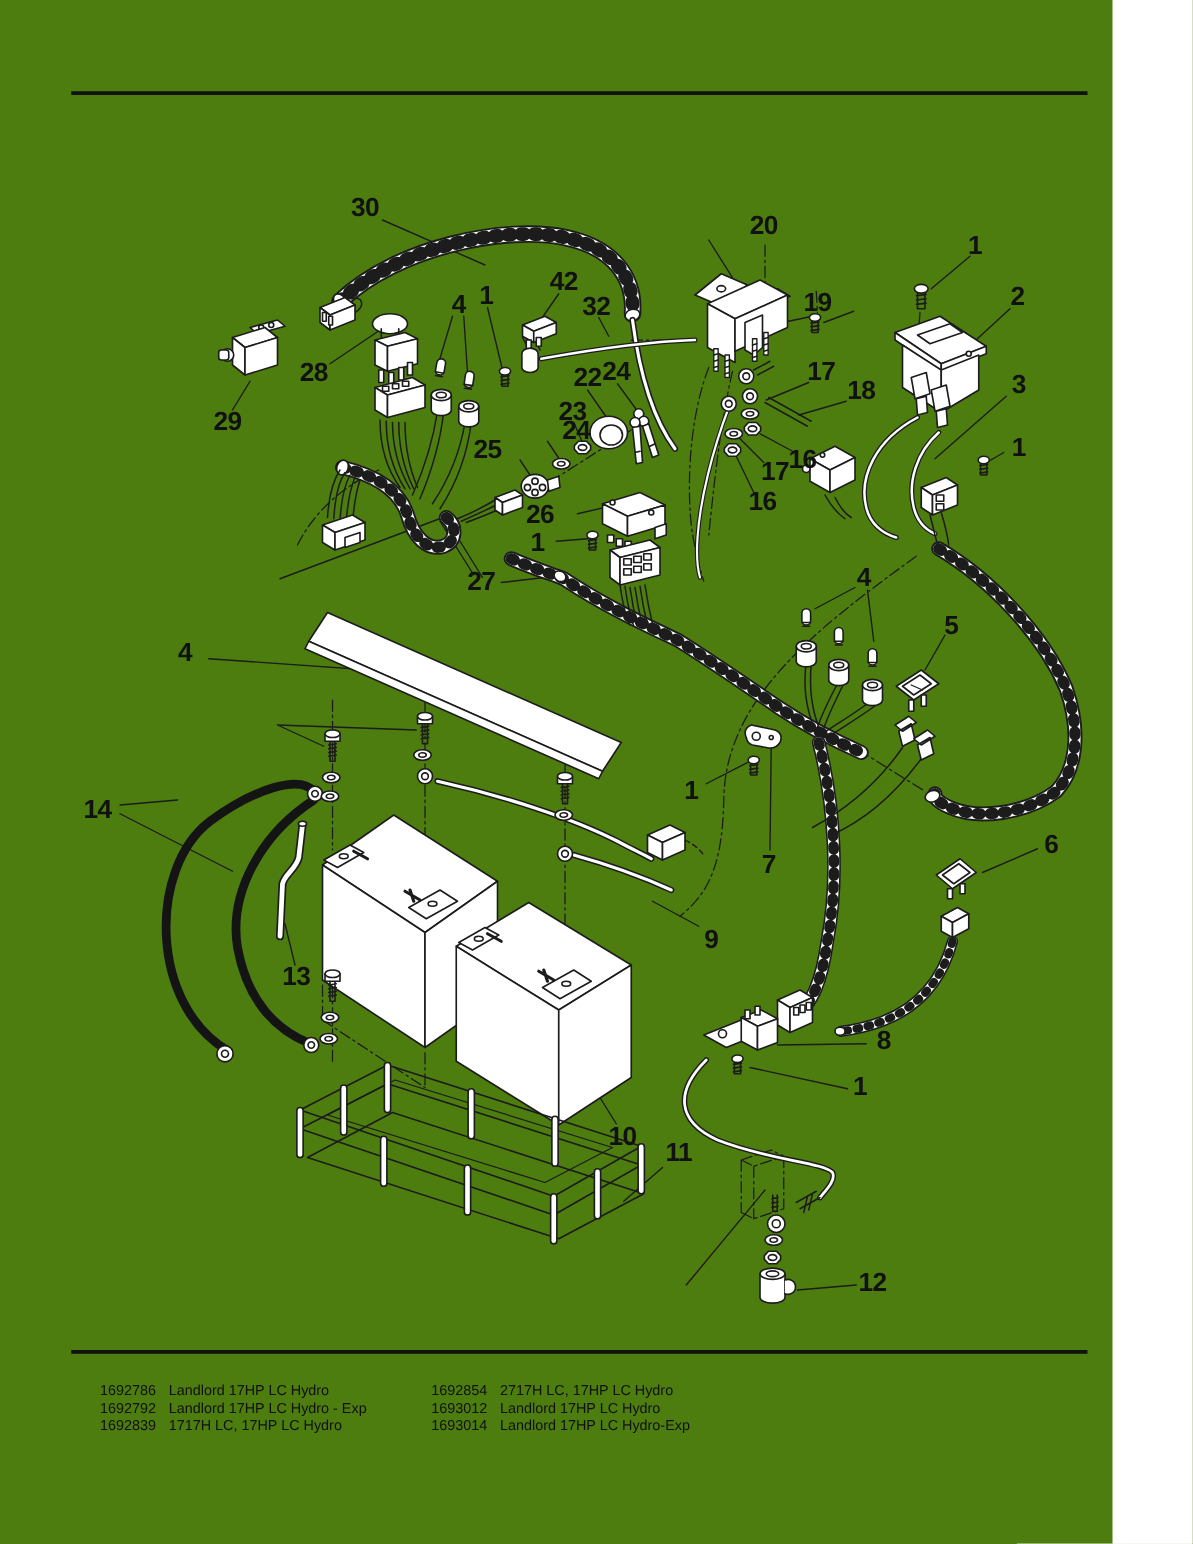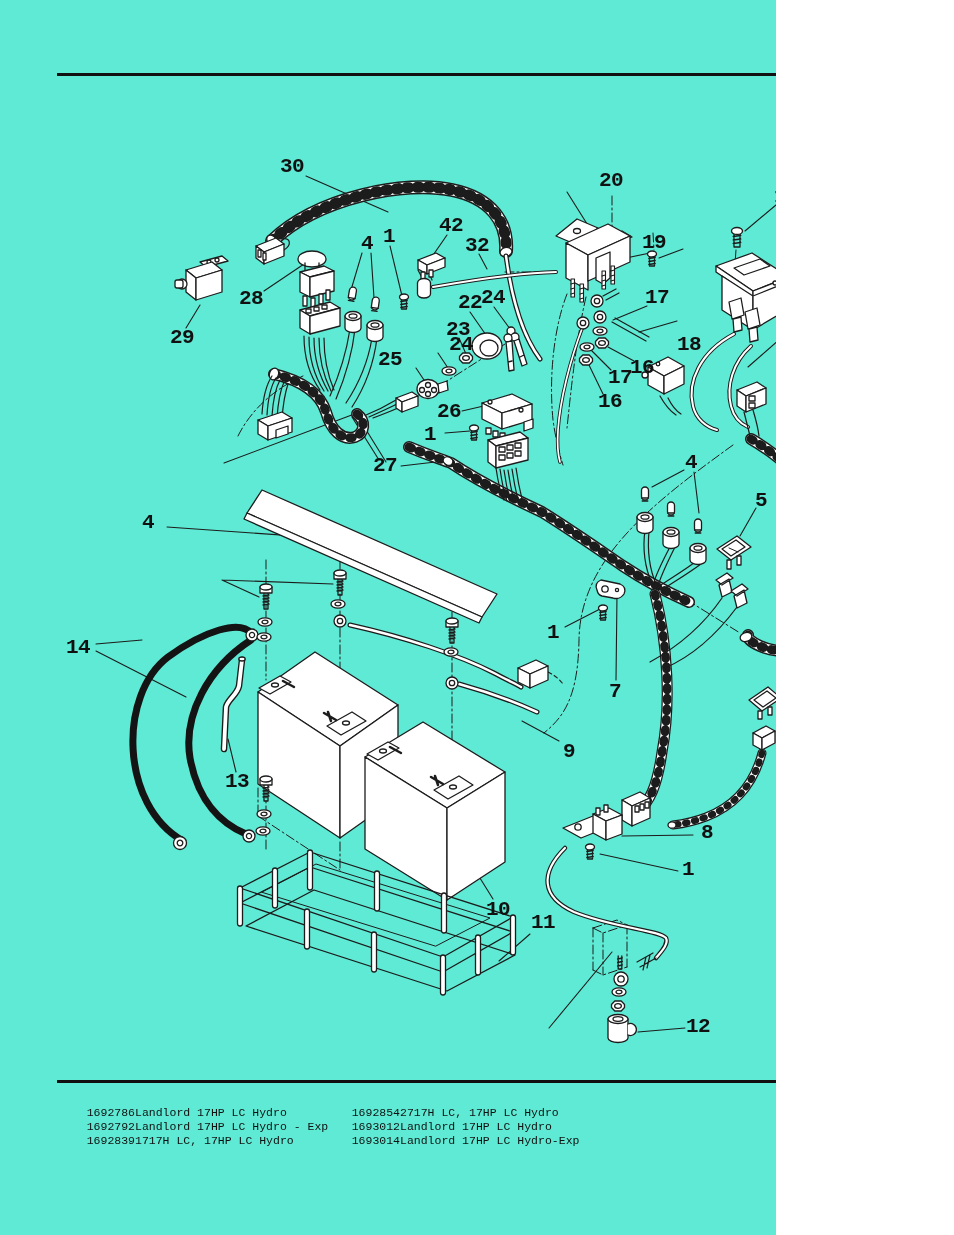--- a/index.html
+++ b/index.html
@@ -1,25 +1,25 @@
 <!DOCTYPE html>
 <html><head>
 <meta charset="utf-8">
 <style>
   html,body{margin:0;padding:0;background:#ffffff;}
-  .page{position:relative;width:776px;height:1235px;background:#5eead4;overflow:hidden;
-        font-family:Liberation Mono, monospace;color:#111;}
+  .page{position:relative;width:890px;height:1235px;background:#4d7c0f;overflow:hidden;
+        font-family:Liberation Sans, sans-serif;color:#111;}
   .rule{position:absolute;left:57px;width:813px;height:3px;background:#111;}
   .rule.top{top:73px;} .rule.bottom{top:1080px;}
   svg.art{position:absolute;left:0;top:0;}
   #callout-layer{position:absolute;left:0;top:0;width:100%;height:100%;pointer-events:none;}
   .callout{position:absolute;transform:translate(-50%,-52%);font-weight:bold;
            font-size:21px;letter-spacing:-0.5px;color:#111;line-height:1;}
   .footer{position:absolute;top:1100px;left:0;width:954px;font-size:11.5px;line-height:14px;color:#111;}
-  .fcol{position:absolute;top:6px;text-align:right;}
+  .fcol{position:absolute;top:6px;}
   .fcol.c1{left:80px;} .fcol.c2{left:345px;}
   .frow{display:flex;}
   .fnum{width:55px;}
   .fdesc{white-space:nowrap;}
 </style>
 </head>
 <body>
 
 <div class="page">
   <div class="rule top"></div>
@@ -536,30 +536,30 @@
       <div class="callout" style="left: 389px; top: 237px;">1</div>
       <div class="callout" style="left: 814px; top: 238px;">2</div>
       <div class="callout" style="left: 654px; top: 243px;">19</div>
       <div class="callout" style="left: 367px; top: 244px;">4</div>
       <div class="callout" style="left: 477px; top: 246px;">32</div>
       <div class="callout" style="left: 657px; top: 298px;">17</div>
       <div class="callout" style="left: 493px; top: 298px;">24</div>
       <div class="callout" style="left: 251px; top: 299px;">28</div>
       <div class="callout" style="left: 470px; top: 303px;">22</div>
       <div class="callout" style="left: 815px; top: 308px;">3</div>
-      <div class="callout" style="left: 689px; top: 313px; margin-top: 32px;">18</div>
+      <div class="callout" style="left: 689px; top: 313px;">18</div>
       <div class="callout" style="left: 458px; top: 330px; text-align: right;">23</div>
       <div class="callout" style="left: 182px; top: 338px;">29</div>
       <div class="callout" style="left: 437px; top: 345px; margin-left: 24px;">24</div>
       <div class="callout" style="left: 815px; top: 359px;">1</div>
       <div class="callout" style="left: 390px; top: 360px;">25</div>
       <div class="callout" style="left: 642px; top: 368px;">16</div>
       <div class="callout" style="left: 620px; top: 378px;">17</div>
       <div class="callout" style="left: 610px; top: 402px;">16</div>
-      <div class="callout" style="left: 449px; top: 412px;">26</div>
+      <div class="callout" style="left: 432px; top: 412px;">26</div>
       <div class="callout" style="left: 430px; top: 435px;">1</div>
       <div class="callout" style="left: 691px; top: 463px;">4</div>
       <div class="callout" style="left: 385px; top: 466px;">27</div>
       <div class="callout" style="left: 761px; top: 501px;">5</div>
       <div class="callout" style="left: 148px; top: 523px;">4</div>
       <div class="callout" style="left: 553px; top: 633px;">1</div>
       <div class="callout" style="left: 78px; top: 648px;">14</div>
       <div class="callout" style="left: 841px; top: 676px;">6</div>
       <div class="callout" style="left: 615px; top: 692px;">7</div>
       <div class="callout" style="left: 569px; top: 752px;">9</div>

